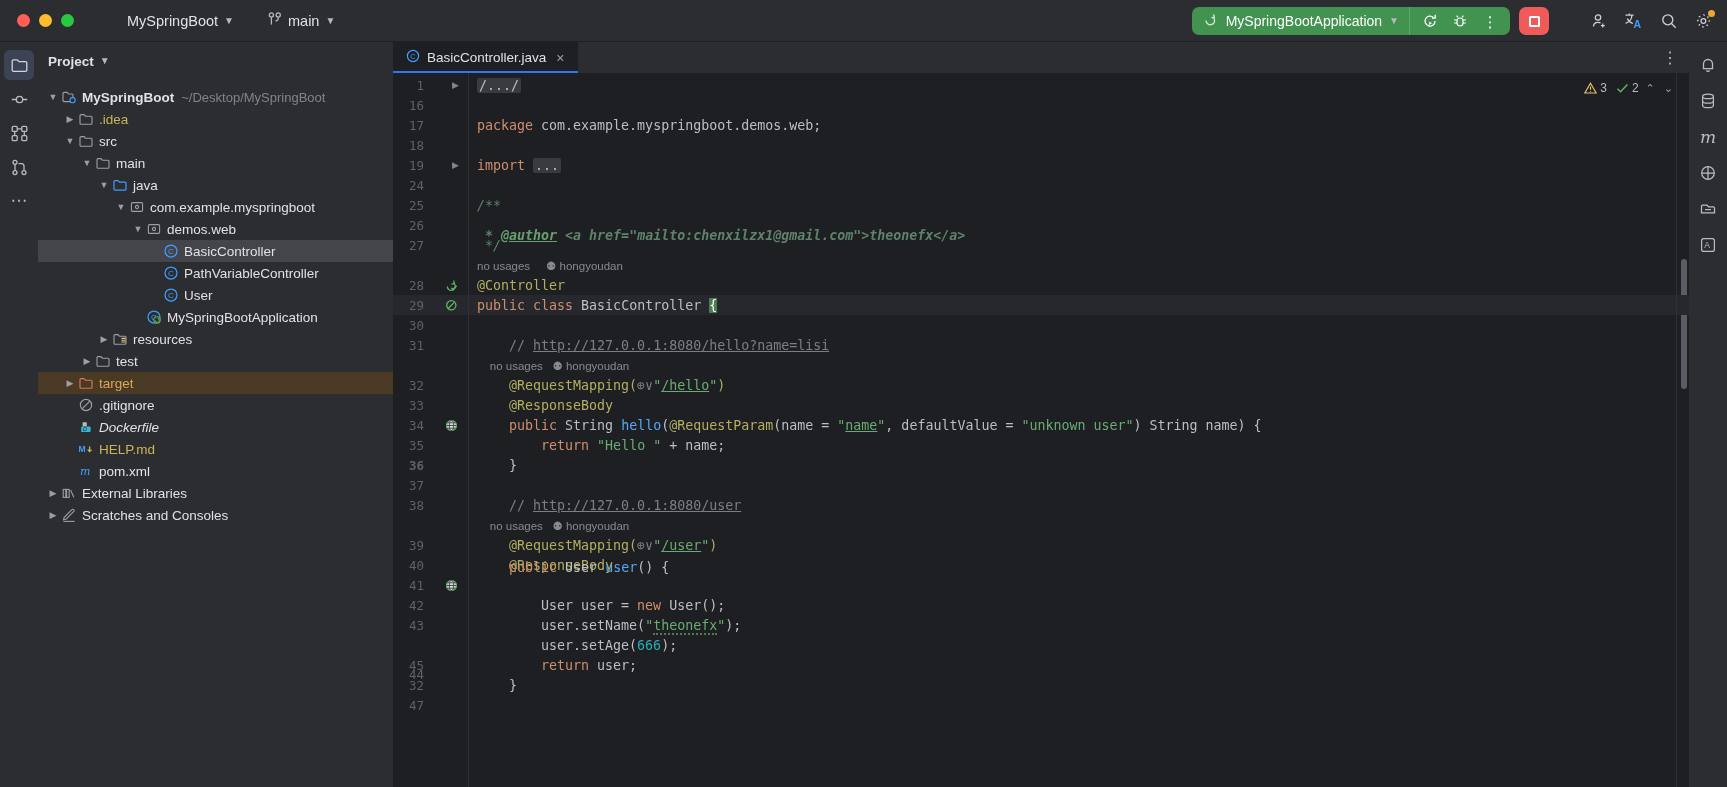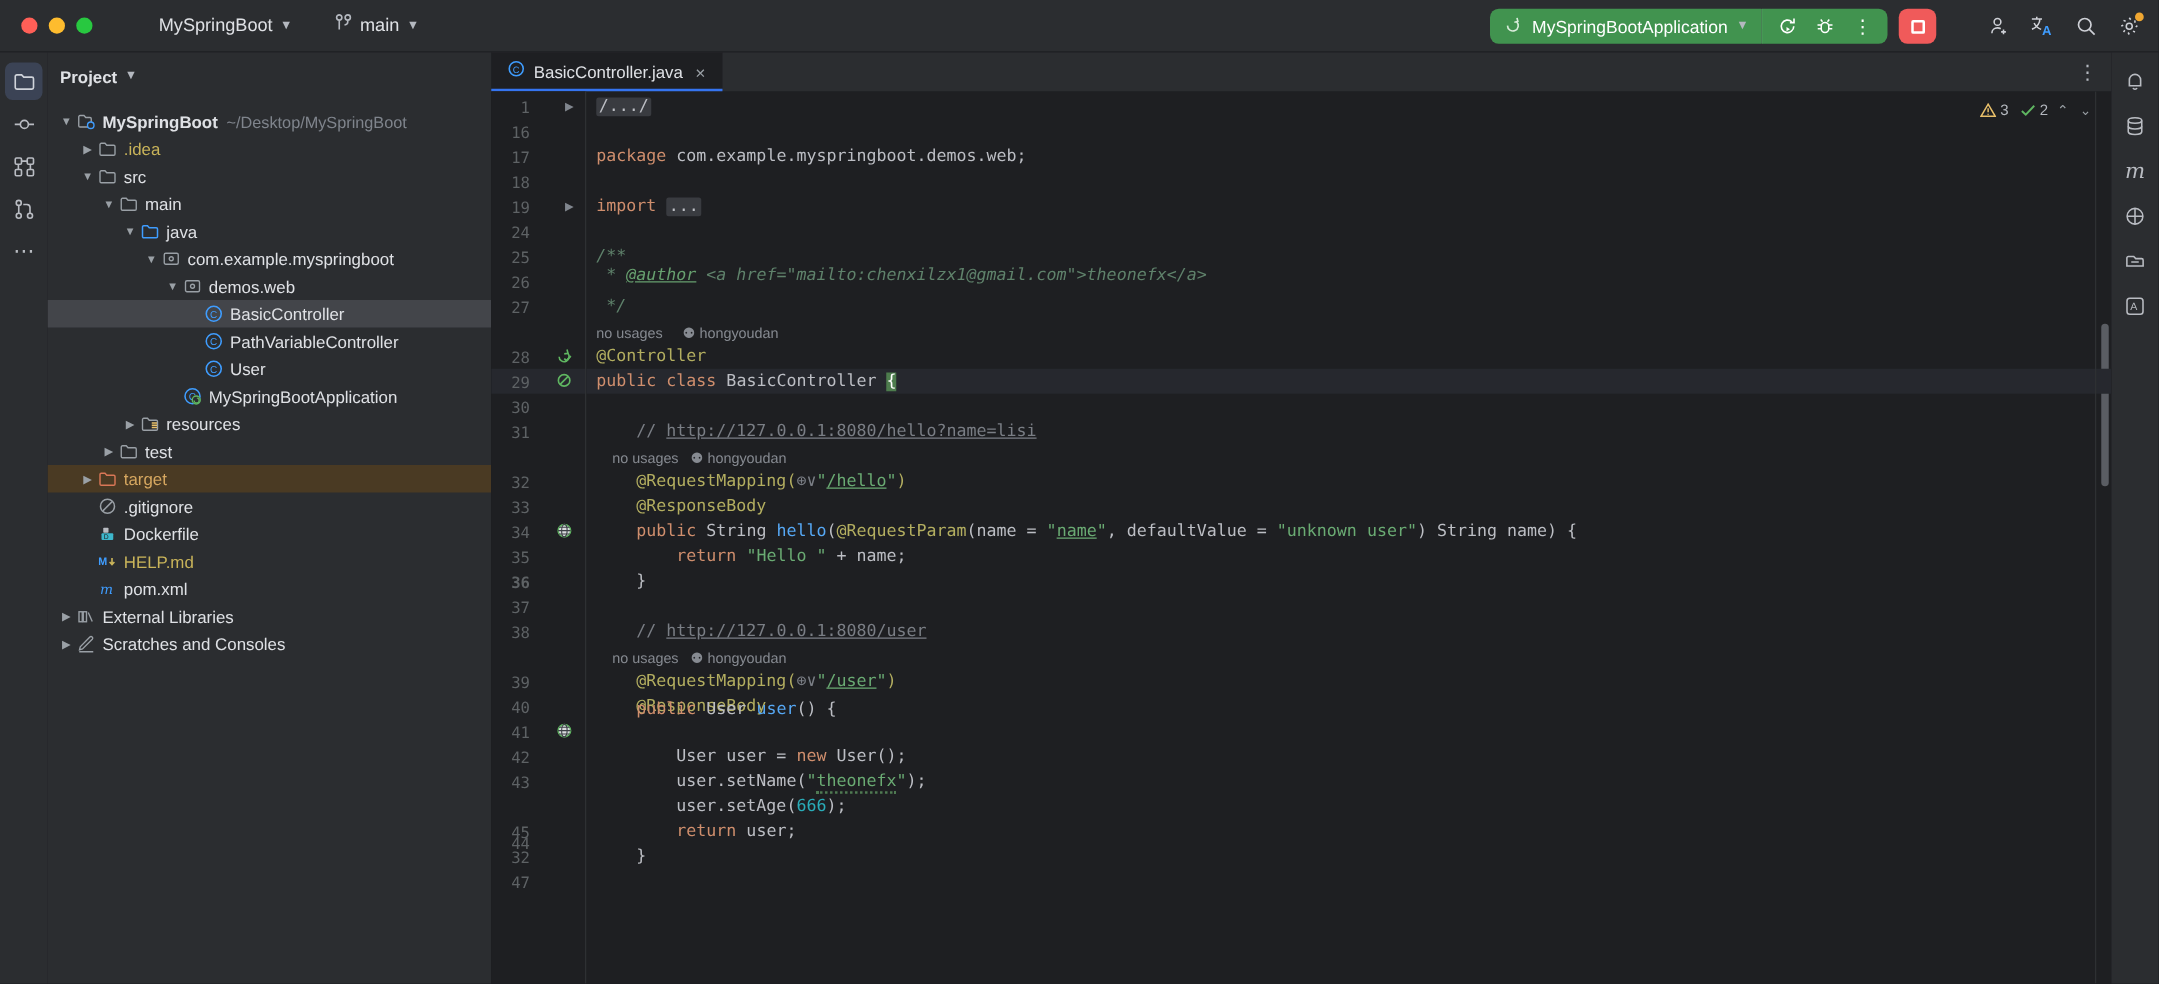--- a/index.html
+++ b/index.html
@@ -539,21 +539,21 @@
       <div class="row" style="padding-left: 25px;">
         <span class="arrow none"></span>
         <span class="ic">
           <svg width="16" height="16" viewBox="0 0 16 16" fill="none">
             <circle cx="8" cy="8" r="5.6" stroke="#9aa0a6" stroke-width="1.2"></circle>
             <path d="M4.3 11.7 L11.7 4.3" stroke="#9aa0a6" stroke-width="1.2"></path>
           </svg>
         </span>
         <span class="lbl">.gitignore</span>
       </div>
-      <div class="row" style="padding-left: 25px;">
+      <div class="row" style="padding-left: 25px; font-style: italic;">
         <span class="arrow none"></span>
         <span class="ic">
           <svg width="16" height="16" viewBox="0 0 16 16" fill="none">
             <rect x="3.2" y="7.6" width="9.4" height="5.4" rx="0.8" fill="#3db7cc"></rect>
             <rect x="4.6" y="3.2" width="4.2" height="4" rx="0.6" fill="#b9bcc2"></rect>
             <text x="5" y="12.4" font-family="Liberation Sans, sans-serif" font-size="5.4" fill="#1e1f22">D</text>
           </svg>
         </span>
         <span class="lbl">Dockerfile</span>
       </div>
@@ -692,21 +692,21 @@
       <div id="marker-col">
         <div id="vscroll"></div>
       </div>
     <div class="cline" style="top: 5px;"><span class="fold-ph">/.../</span></div>
         <div class="cline" style="top: 25px;"></div>
         <div class="cline" style="top: 45px;"><span class="kw">package</span><span class="txt"> com.example.myspringboot.demos.web;</span></div>
         <div class="cline" style="top: 65px;"></div>
         <div class="cline" style="top: 85px;"><span class="kw">import</span><span class="txt"> </span><span class="fold-ph">...</span></div>
         <div class="cline" style="top: 105px;"></div>
         <div class="cline" style="top: 125px;"><span class="doc">/**</span></div>
-        <div class="cline" style="top: 140px;"><span class="doc"> * </span><span class="doctag">@author</span><span class="doc"> &lt;a href="mailto:chenxilzx1@gmail.com"&gt;theonefx&lt;/a&gt;</span></div>
+        <div class="cline" style="top: 155px; font-weight: bold;"><span class="doc"> * </span><span class="doctag">@author</span><span class="doc"> &lt;a href="mailto:chenxilzx1@gmail.com"&gt;theonefx&lt;/a&gt;</span></div>
         <div class="cline" style="top: 165px;"><span class="doc"> */</span></div>
         <div class="hint" style="top: 186px;">no usages     ⚉ hongyoudan</div>
         <div class="cline" style="top: 205px;"><span class="ann">@Controller</span></div>
         <div class="current-line-hl" style="top: 222px;"></div>
         <div class="cline" style="top: 225px;"><span class="kw">public</span><span class="txt"> </span><span class="kw">class</span><span class="txt"> BasicController </span><span class="caret-blk">{</span></div>
         <div class="cline" style="top: 245px;"></div>
         <div class="cline" style="top: 265px;"><span class="cmt">    // </span><span class="cmt urlu">http://127.0.0.1:8080/hello?name=lisi</span></div>
         <div class="hint" style="top: 286px;">    no usages   ⚉ hongyoudan</div>
         <div class="cline" style="top: 305px;"><span class="ann">    @RequestMapping(</span><span class="cmt">⊕∨</span><span class="str">"</span><span class="stru">/hello</span><span class="str">"</span><span class="ann">)</span></div>
         <div class="cline" style="top: 325px;"><span class="ann">    @ResponseBody</span></div>

